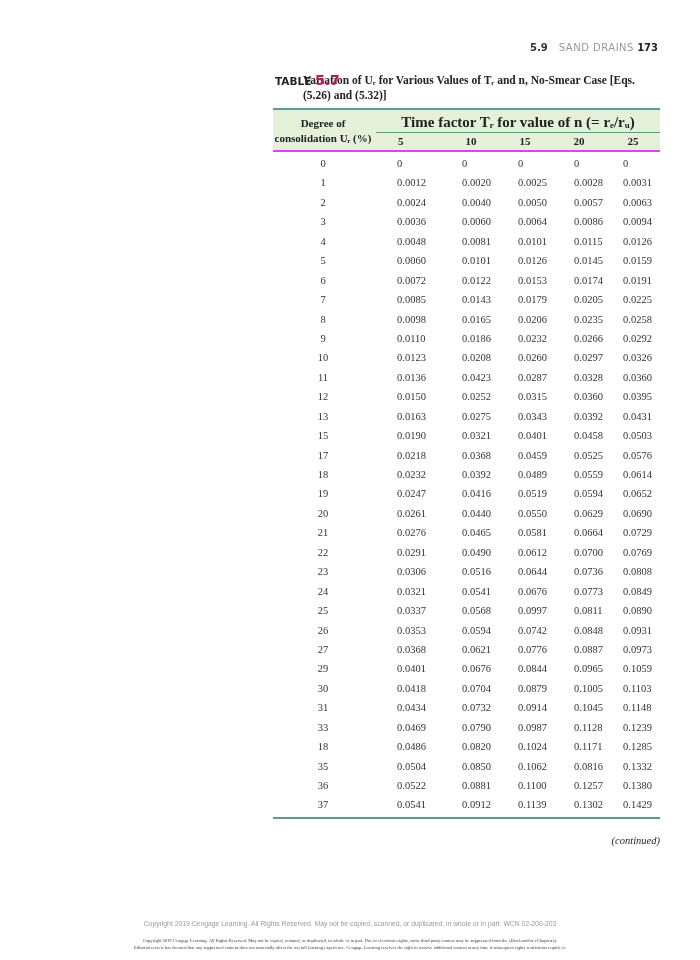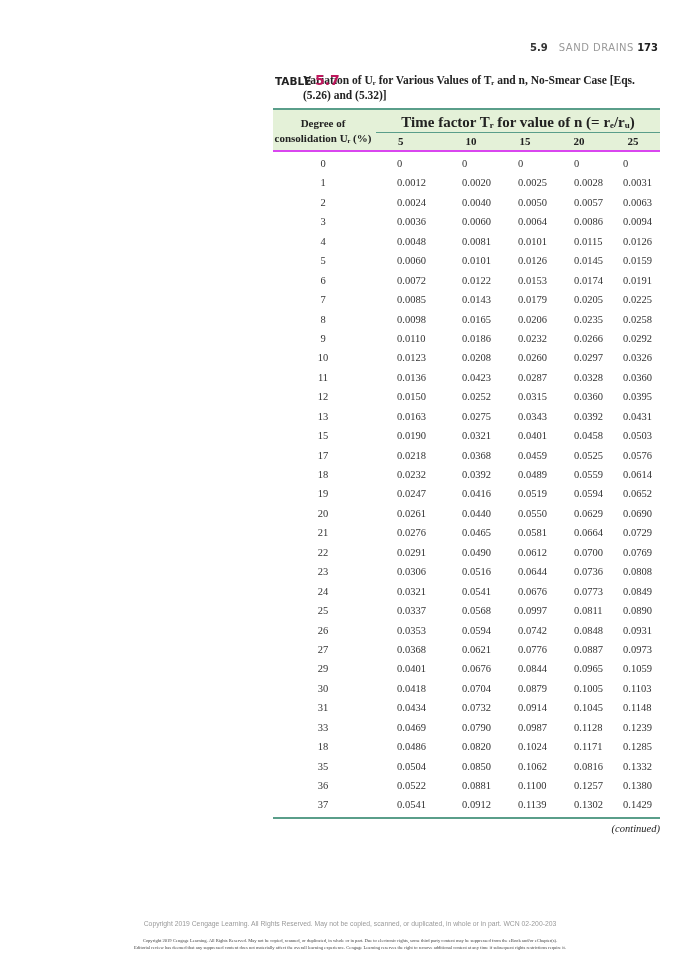--- a/index.html
+++ b/index.html
@@ -26,21 +26,21 @@
   .tbody { position: relative; padding-top: 2px; }
   .row { display: flex; height: 19.45px; line-height: 19.45px; font-size: 10.5px; color: #333; }
   .row .u { width: 100px; text-align: center; }
   .row .v { width: 57px; padding-left: 24px; box-sizing: border-box; }
   .row .v:nth-child(2) { width: 65px; padding-left: 24px; }
   .row .v:nth-child(3) { width: 56px; }
   .row .v:nth-child(4) { width: 56px; }
   .row .v:nth-child(5) { width: 56px; }
   .row .v:nth-child(6) { width: 54px; padding-left: 17px; }
   .bottom-rule { border-top: 2px solid #5a9e8a; margin-top: 2px; }
-  .continued { text-align: right; font-style: italic; font-size: 10.5px; margin-top: 4px; color: #222; }
+  .continued { text-align: right; font-style: italic; font-size: 10.5px; margin-top: 16px; color: #222; }
 
   .footer1 { position: absolute; top: 920px; left: 0; width: 700px; text-align: center; font-family: "Liberation Sans", sans-serif; font-size: 6.8px; color: #9a9a9a; }
   .footer2 { position: absolute; top: 938px; left: 0; width: 700px; text-align: center; font-family: "Liberation Serif", serif; font-size: 4.6px; line-height: 6.5px; color: #444; }
 </style>
 </head>
 <body>
 
 <div class="running-head">
   <span class="sec-num">5.9</span>
   <span class="sec-title">SAND DRAINS</span>

